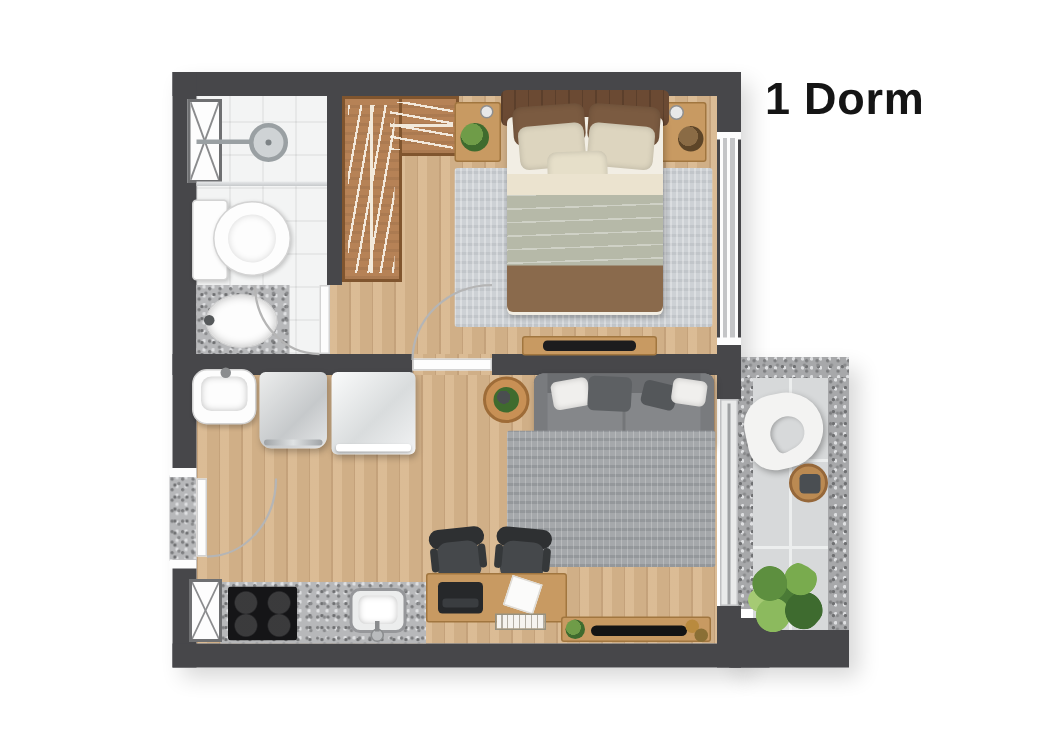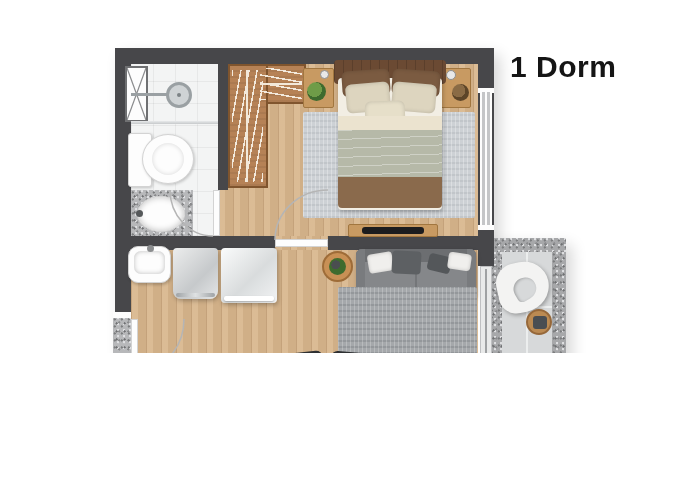--- a/index.html
+++ b/index.html
@@ -1,16 +1,16 @@
 <!DOCTYPE html>
 <html><head>
 <meta charset="utf-8">
 <style>
   html,body{margin:0;padding:0;background:#fff;}
-  .plan{position:relative;width:700px;height:353px;background:#fff;overflow:hidden;
+  .plan{position:relative;width:700px;height:500px;background:#fff;overflow:hidden;
         font-family:"Liberation Sans",sans-serif;}
   .abs{position:absolute;}
   .wall{position:absolute;background:#47474a;}
   .shadow{position:absolute;background:#fff;box-shadow:6px 7px 14px rgba(0,0,0,.16);}
   .wood{position:absolute;background-color:#d8b68c;background-image:
     repeating-linear-gradient(90deg,rgba(128,85,45,.25) 0 1px,transparent 1px 15px),
     repeating-linear-gradient(90deg,rgba(255,255,255,.08) 0 7px,rgba(0,0,0,.04) 7px 15px);}
   .tile-bath{position:absolute;background-color:#f3f4f4;background-image:
     repeating-linear-gradient(0deg,rgba(0,0,0,.05) 0 1px,transparent 1px 22px),
     repeating-linear-gradient(90deg,rgba(0,0,0,.05) 0 1px,transparent 1px 22px);}

